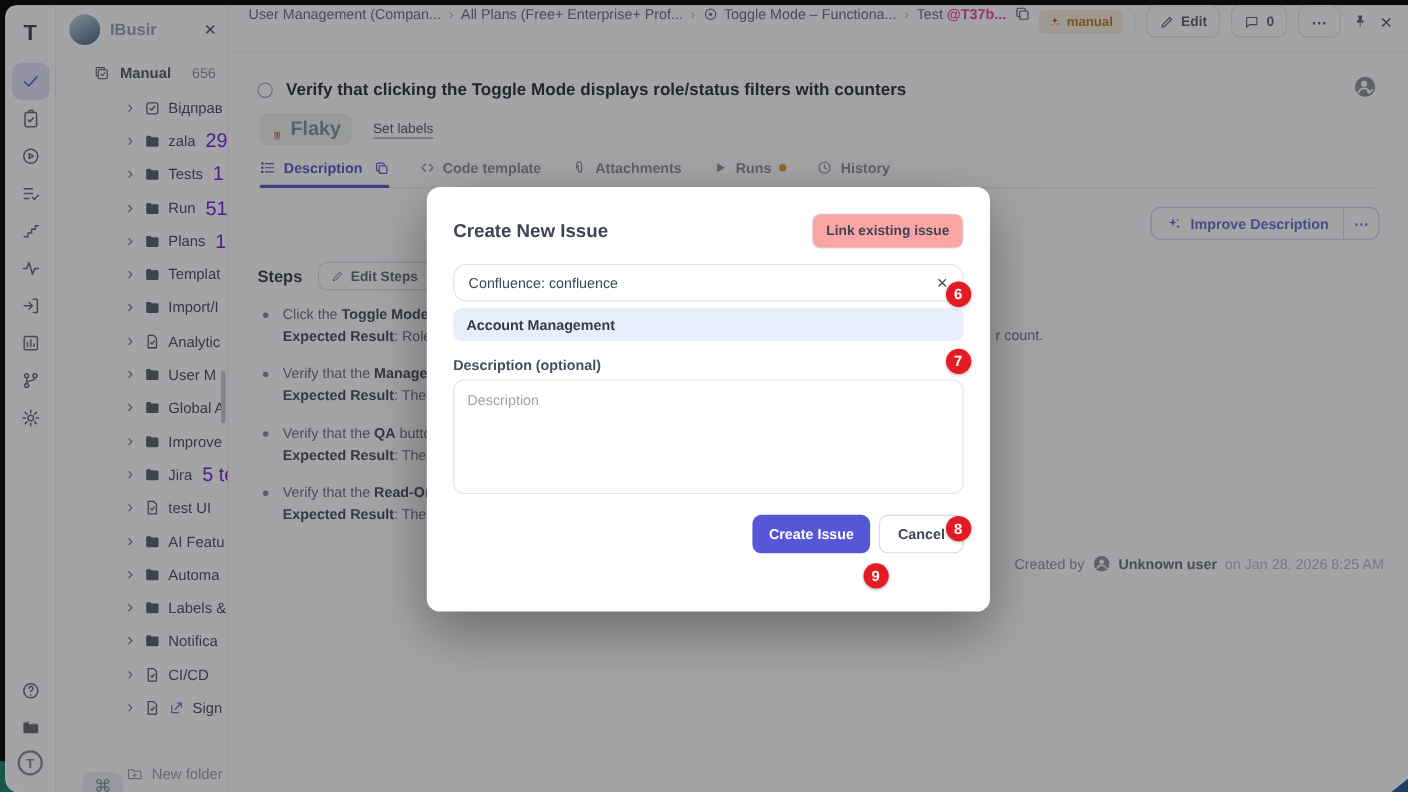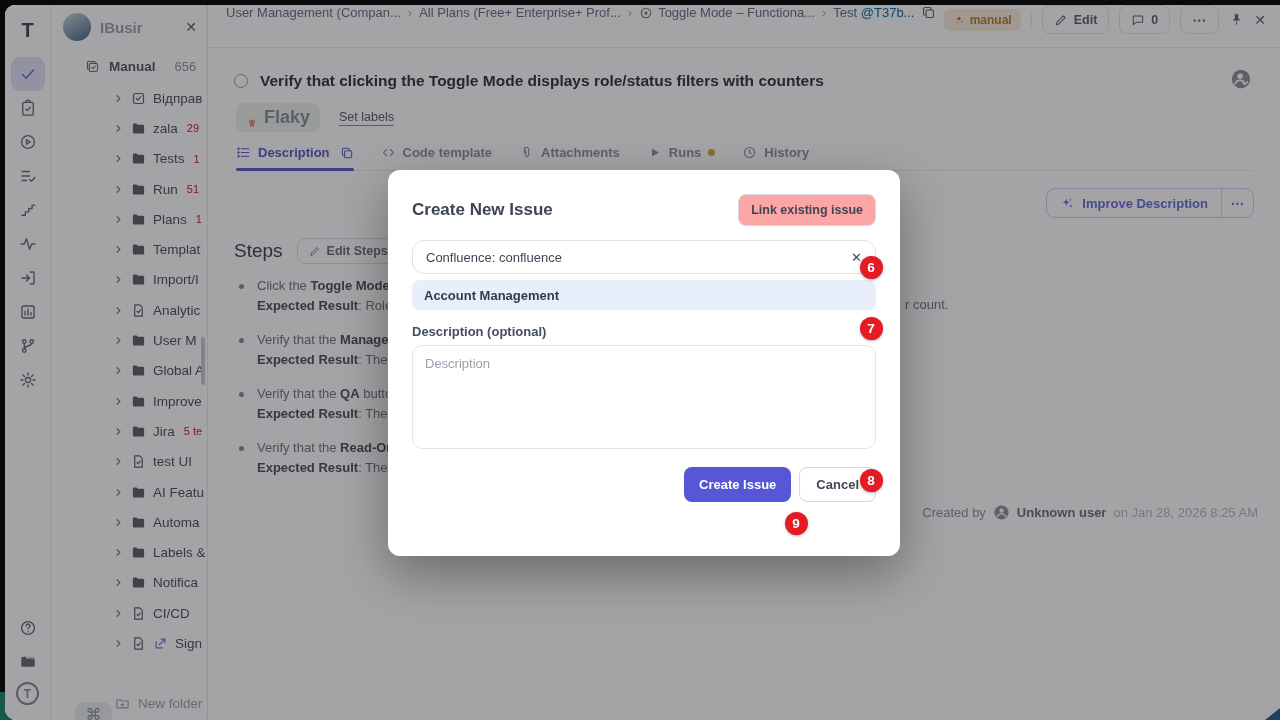--- a/index.html
+++ b/index.html
@@ -34,32 +34,32 @@
   .tree-head{height:34px;display:flex;align-items:center;gap:9px;padding:0 6px 0 34px;color:#555d68;font-size:13.5px;font-weight:600;flex:none;white-space:nowrap;overflow:hidden}
   .tree-head svg{width:15px;height:15px;flex:none;color:#6a727d}
   .tree-count{color:#8d95a0;font-weight:400;font-size:13px;margin-left:10px}
   .tree-list{flex:1;overflow:hidden}
   .tree-row{height:30.3px;display:flex;align-items:center;gap:7px;padding-left:62px;white-space:nowrap;overflow:hidden;cursor:pointer}
   .tree-row .chev{width:11px;height:11px;fill:none;stroke:#7a828d;stroke-width:2.6;stroke-linecap:round;stroke-linejoin:round;flex:none}
   .tree-row .ti{width:15px;height:15px;flex:none;color:#5a626d}
   .tree-row .ti.o{fill:none;stroke:currentColor;stroke-width:1.9;stroke-linecap:round;stroke-linejoin:round}
   .tree-row .ti.share{color:#7b70e0}
   .t-label{font-size:13.5px;color:#4b535e}
-  .t-count{font-size:11px;color:#be185d;margin-left:2px}
+  .t-count{font-size:18px;color:#6d28d9;margin-left:2px}
   .new-folder{height:34px;display:flex;align-items:center;gap:8px;padding-left:64px;color:#9ba2ad;font-size:13.5px;flex:none;white-space:nowrap;overflow:hidden;cursor:pointer}
   .new-folder svg{width:15px;height:15px;flex:none}
   .cmd-btn{position:absolute;left:24px;bottom:-16px;width:37px;height:34px;background:#eceef1;border-radius:9px;display:flex;justify-content:center;color:#8b929c;font-size:16px;padding-top:3px;cursor:pointer}
   .tree-scrollbar{position:absolute;right:2px;top:332px;width:4px;height:48px;background:#c6cad1;border-radius:2px}
 
   
   .main{position:absolute;left:203px;top:0;right:0;bottom:0;background:#fff;display:flex;flex-direction:column}
   .topbar{height:43px;border-bottom:1px solid #ededf0;display:flex;align-items:flex-start;padding:0 14px 0 18px;gap:8px;flex:none}
   .crumbs{display:flex;align-items:center;gap:7px;min-width:0;flex:1}
   .crumb{font-size:13px;color:#667080;white-space:nowrap;cursor:pointer}
-  .crumb b{font-weight:400;color:#0369a1}
+  .crumb b{font-weight:700;color:#ec4899}
   .crumb.with-ico{display:flex;align-items:center;gap:5px}
   .crumb.with-ico svg{width:14px;height:14px;color:#6b7480}
   .sep{color:#aab1ba;font-size:13px}
   .tb-copy{color:#5d6570;background:none;border:0;display:flex;cursor:pointer}
   .tb-copy svg{width:15px;height:15px}
   .topbar-right{display:flex;align-items:center;gap:10px;flex:none}
   .manual-badge{background:#f8eedd;color:#b67e34;border-radius:6px;padding:4px 9px;font-size:12px;font-weight:600;display:flex;align-items:center;gap:5px}
   .manual-badge svg{width:12px;height:12px;color:#c2410c}
   .vdiv{width:1px;height:16px;background:#e5e8ec}
   .tb-btn{border:1px solid #e3e6ea;border-radius:8px;height:29px;padding:0 11px;display:flex;align-items:center;gap:6px;color:#5d6570;font-size:12.5px;font-weight:600;background:#fff;cursor:pointer}
@@ -83,21 +83,21 @@
   .tab svg{width:15px;height:15px}
   .tab .tab-copy-ic{width:14px;height:14px;margin-left:3px}
   .tab.active{color:#575cc8}
   .tab.active::after{content:"";position:absolute;left:0;right:0;bottom:-11px;height:3px;background:#5a5ecb;border-radius:2px}
   .run-dot{width:7px;height:7px;background:#dfa244;border-radius:50%}
   .improve-wrap{position:absolute;top:140px;right:26px;display:flex;border:1px solid #c9cbee;border-radius:9px;overflow:hidden;height:30px;background:#fff}
   .improve{display:flex;align-items:center;gap:7px;padding:0 13px;color:#6d6fd8;font-size:13px;font-weight:600;background:none;border:0;cursor:pointer}
   .improve svg{width:15px;height:15px}
   .improve-more{width:32px;border:0;border-left:1px solid #d9daef;background:none;color:#6d6fd8;font-weight:700;cursor:pointer}
   .steps-head{position:absolute;top:190px;left:26px;display:flex;align-items:center;gap:14px}
-  .steps-head h2{font-size:19px;font-weight:400;color:#3c4450}
+  .steps-head h2{font-size:15px;font-weight:700;color:#3c4450}
   .edit-steps{border:1px solid #dcdfe4;border-radius:8px;padding:5px 11px;font-size:12.5px;font-weight:600;color:#6a7280;background:#fff;display:flex;align-items:center;gap:6px;cursor:pointer}
   .edit-steps svg{width:12px;height:12px}
   .steps-list{position:absolute;top:228px;left:26px;width:330px;list-style:none}
   .step{position:relative;padding-left:23px;margin-bottom:14px;font-size:13px;line-height:20px;color:#6e7682;white-space:nowrap;overflow:hidden}
   .step::before{content:"";position:absolute;left:5px;top:8px;width:5px;height:5px;background:#868d98;border-radius:50%}
   .step b{color:#4a5260;font-weight:700}
   .frag{position:absolute;top:249px;left:697px;font-size:13px;color:#6e7682}
   .created{position:absolute;top:456px;right:22px;display:flex;align-items:center;gap:7px;font-size:13px;color:#8d949e}
   .created svg{width:17px;height:17px;color:#8d949e}
   .created b{color:#6b7280;font-weight:600}

